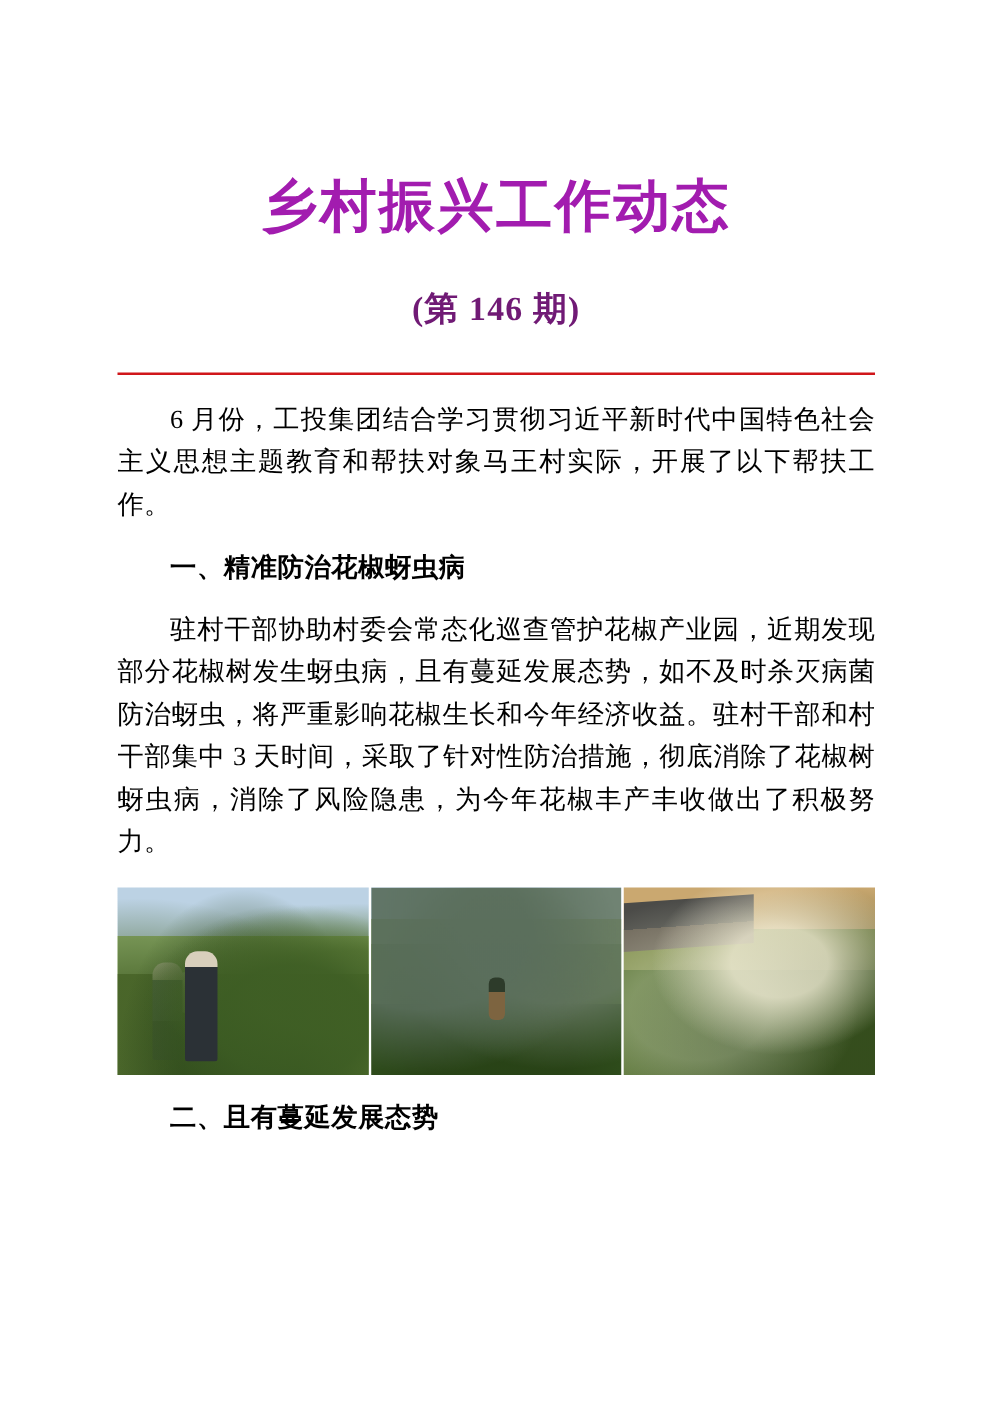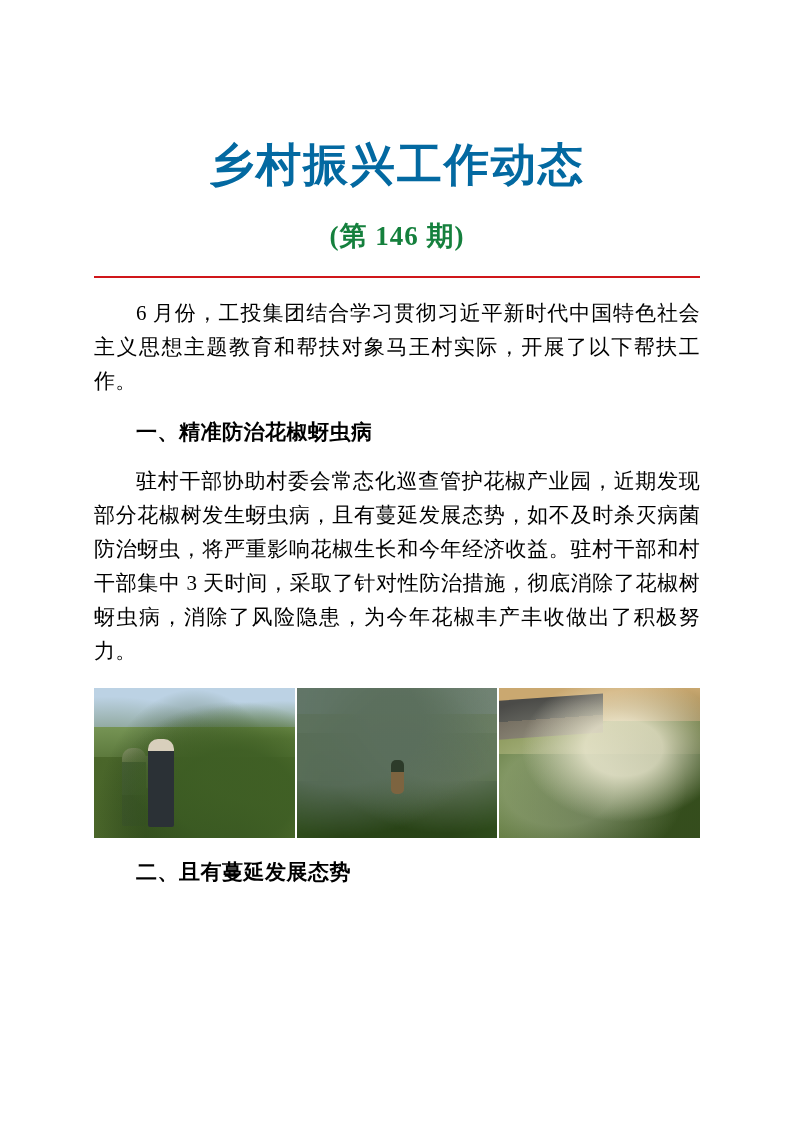--- a/index.html
+++ b/index.html
@@ -19,32 +19,32 @@
     position: relative;
     width: 794px;
     height: 1123px;
     box-sizing: border-box;
     padding: 0 94px;
   }
   .doc-title {
     margin: 0;
     padding-top: 140px;
     text-align: center;
-    color: #0369a1;
+    color: #a21caf;
     font-family: "DejaVu Sans", "Liberation Sans", sans-serif;
     font-weight: bold;
     font-size: 45px;
     letter-spacing: 2px;
     line-height: 1.1;
   }
   .doc-issue {
-    margin: 0;
+    margin: 11px;
     padding-top: 28px;
     text-align: center;
-    color: #15803d;
+    color: #701a75;
     font-family: "Liberation Serif", "DejaVu Serif", serif;
     font-weight: bold;
     font-size: 27px;
     letter-spacing: 1px;
   }
   .rule-wrap {
     padding-top: 22px;
     display: block;
   }
   .red-rule {

